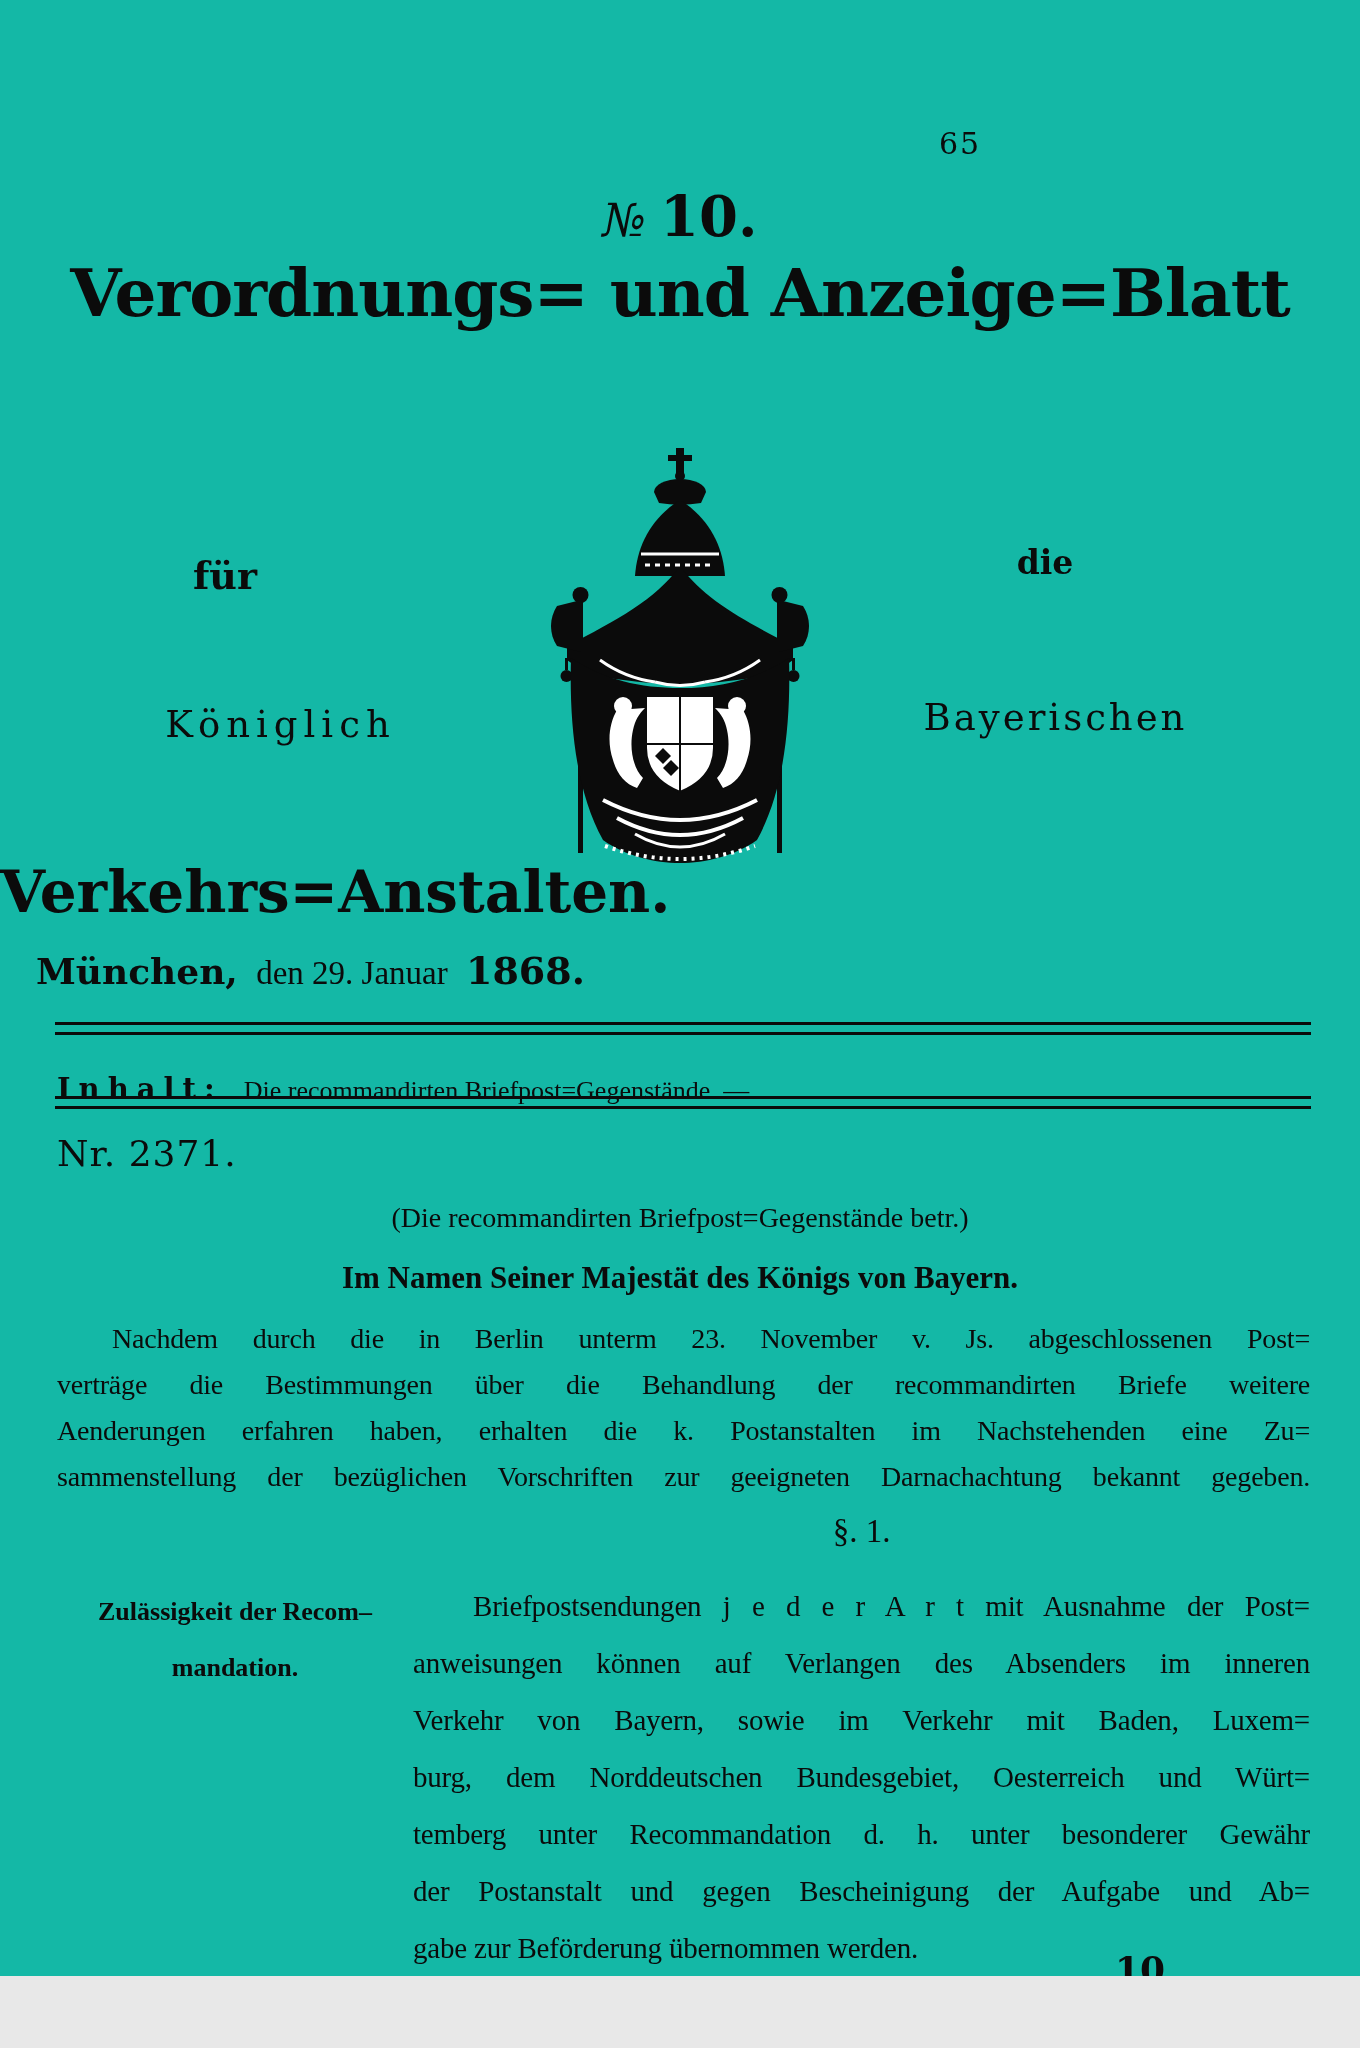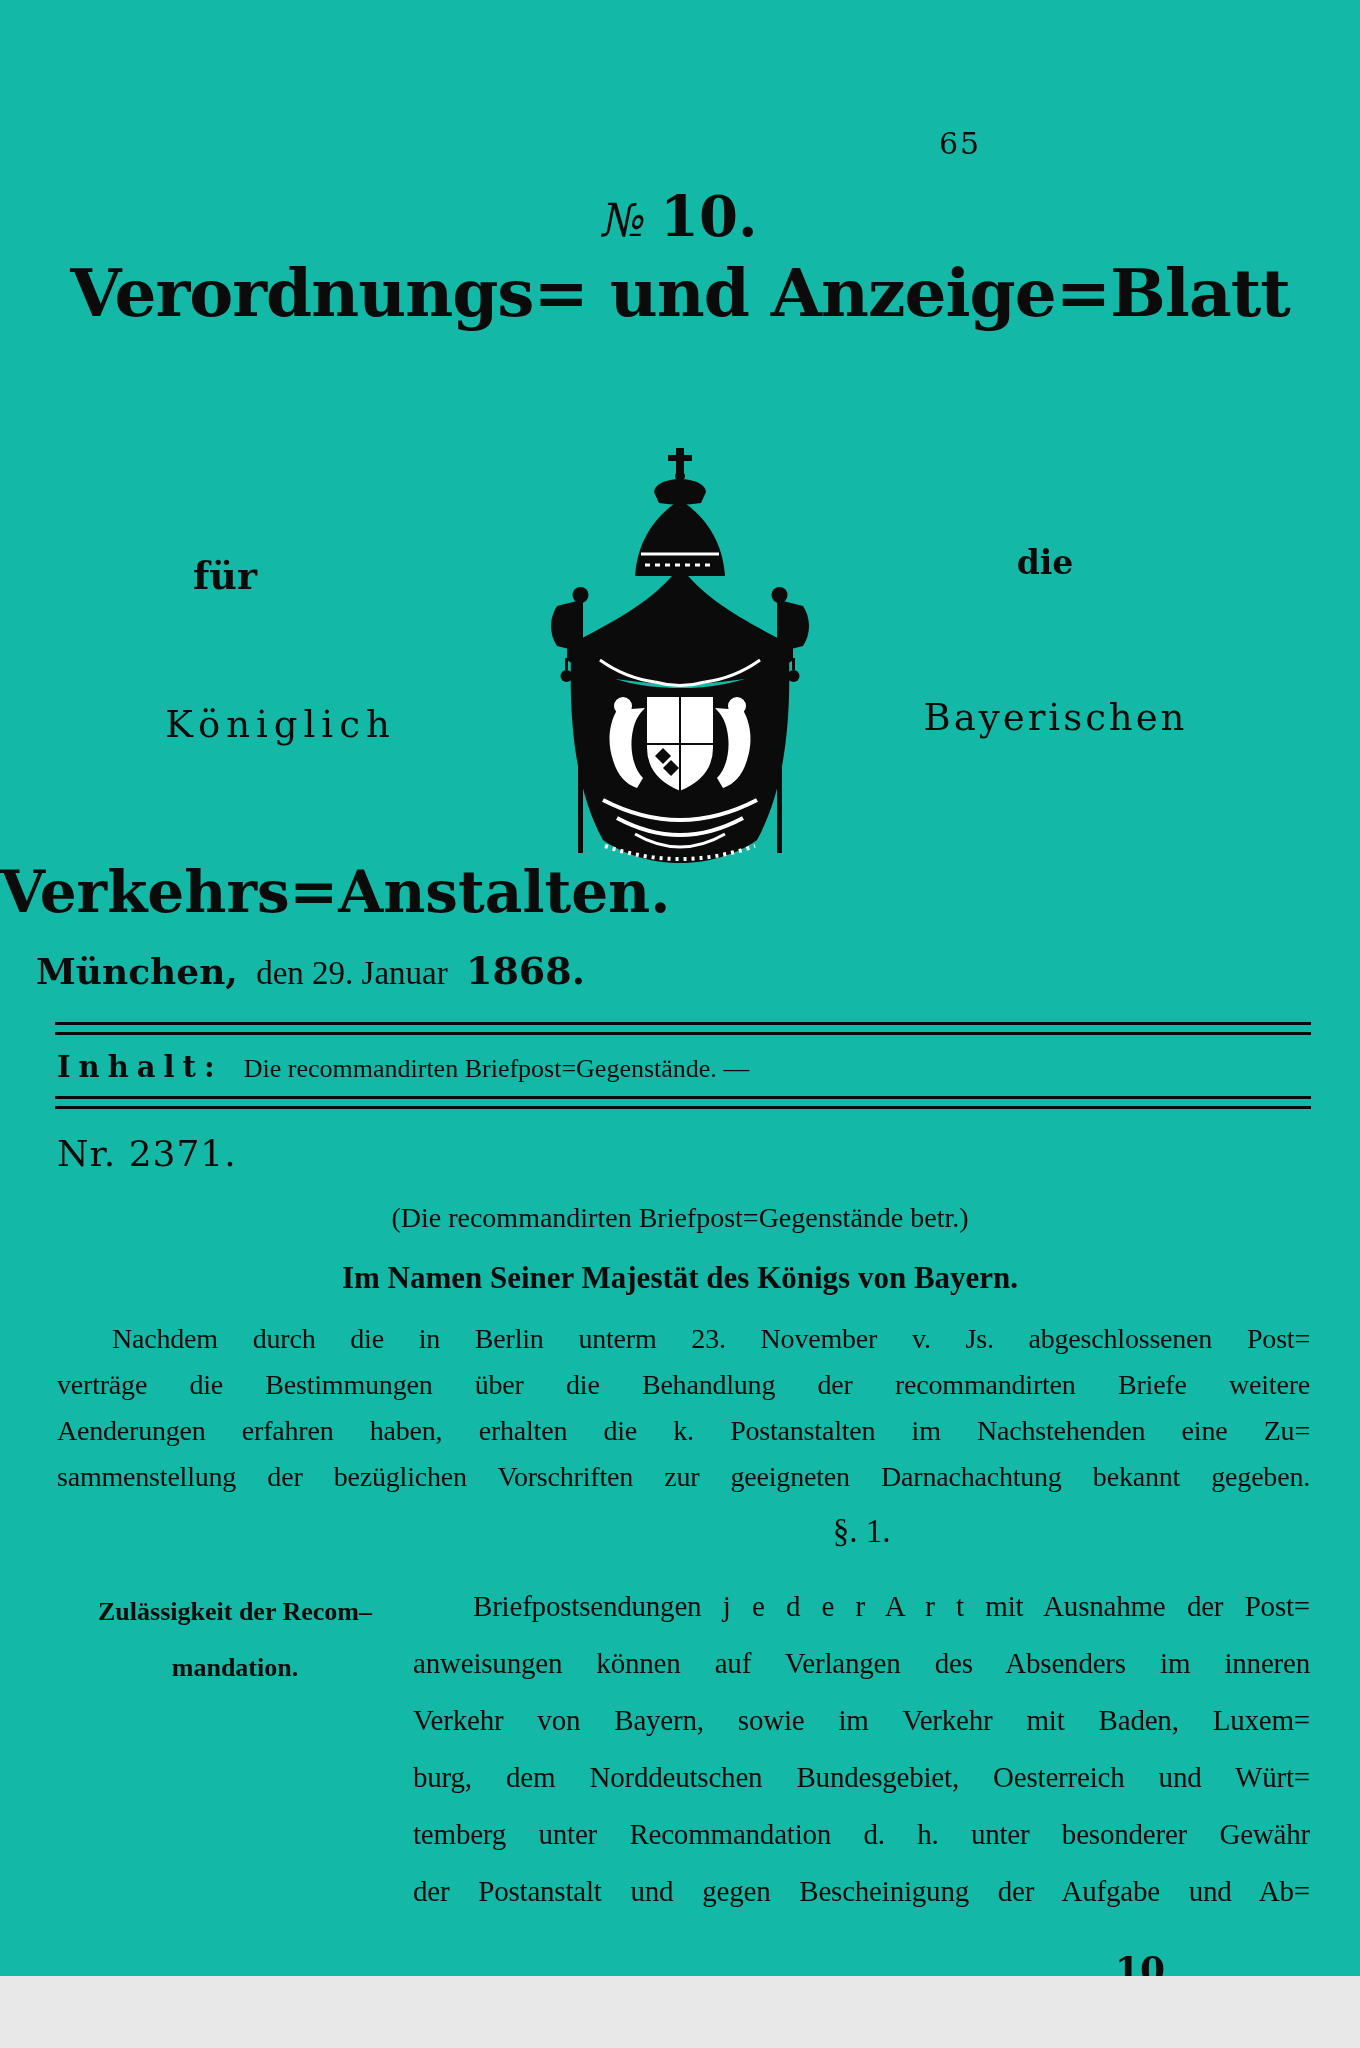--- a/index.html
+++ b/index.html
@@ -30,21 +30,21 @@
     font-family:"Liberation Serif", serif;font-size:33px;padding-left:20px;}
   .dateline .place{font-family:"DejaVu Serif", serif;font-weight:bold;font-size:36px;}
   .dateline .middle{margin:0 10px;}
   .dateline .year{font-family:"DejaVu Serif", serif;font-weight:bold;font-size:38px;}
   
   .double-rule{left:55px;width:1256px;height:7px;
     border-top:3px solid #0b0b0b;border-bottom:3px solid #0b0b0b;}
   .rule-top{top:1022px;}
   .rule-bottom{top:1096px;}
   
-  .contents-bar{left:57px;top:1050px;width:1253px;white-space:nowrap;}
+  .contents-bar{left:57px;top:1072px;width:1253px;white-space:nowrap;}
   .contents-label{font-weight:bold;font-size:29px;letter-spacing:8px;}
   .contents-text{font-family:"Liberation Serif", serif;font-size:26px;margin-left:16px;}
   
   .article-number{left:57px;top:1133px;font-size:36px;letter-spacing:1px;text-align:right;}
   .article-subject{left:0;top:1202px;width:1360px;text-align:center;
     font-family:"Liberation Serif", serif;font-size:28px;}
   .article-invocation{left:0;top:1260px;width:1360px;text-align:center;
     font-family:"Liberation Serif", serif;font-weight:bold;font-size:31px;}
   .intro{left:57px;top:1316px;width:1253px;
     font-family:"Liberation Serif", serif;font-size:28px;line-height:46px;letter-spacing:-0.2px;}
@@ -166,17 +166,18 @@
     <div>mandation.</div>
   </div>
 
   <div class="abs section-body">
     <div class="bodyline first-indent">Briefpostsendungen j e d e r  A r t mit Ausnahme der Post=</div>
     <div class="bodyline">anweisungen können auf Verlangen des Absenders im inneren</div>
     <div class="bodyline">Verkehr von Bayern, sowie im Verkehr mit Baden, Luxem=</div>
     <div class="bodyline">burg, dem Norddeutschen Bundesgebiet, Oesterreich und Würt=</div>
     <div class="bodyline">temberg unter Recommandation d. h. unter besonderer Gewähr</div>
     <div class="bodyline">der Postanstalt und gegen Bescheinigung der Aufgabe und Ab=</div>
+    <div class="bodyline lastline">gabe zur Beförderung übernommen werden.</div>
   </div>
 
   <div class="abs signature-mark">10</div>
 
 </div>
 
 </body></html>

